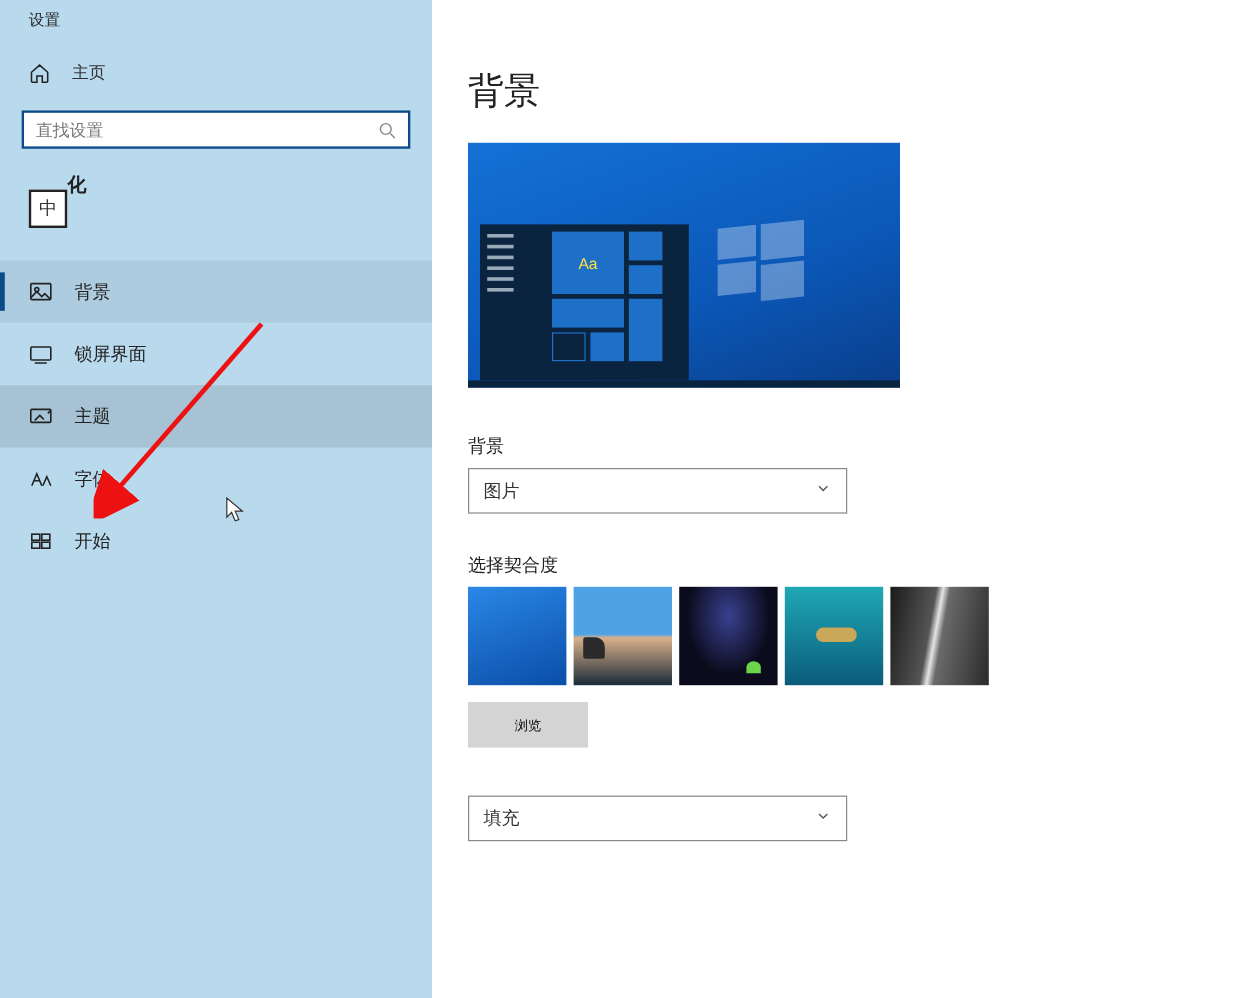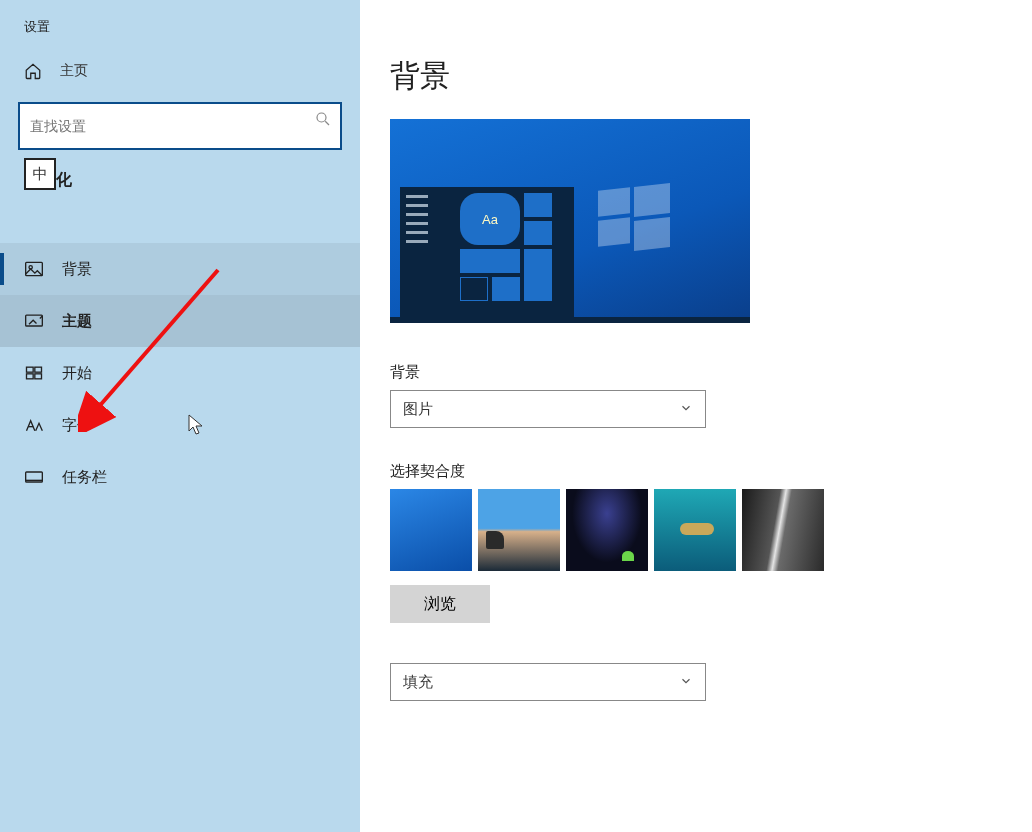--- a/index.html
+++ b/index.html
@@ -11,41 +11,41 @@
   display: flex;
   background: #fff;
   font-size: 14px;
   color: #333;
 }
 .sidebar {
   width: 360px;
   height: 100%;
   background: #b9d9ed;
   position: relative;
-  padding-top: 14px;
+  padding-top: 4px;
 }
 .app-title {
   font-size: 13px;
   color: #222;
   padding: 4px 0 18px 24px;
 }
 .home-row {
   display: flex;
   align-items: flex-start;
   padding: 8px 0 8px 24px;
   cursor: pointer;
 }
 .home-row .ic { width: 18px; margin-right: 18px; color: #222; }
 .search-wrap {
   margin: 14px 18px 8px 18px;
   position: relative;
 }
 .search-input {
   width: 100%;
-  height: 48px;
+  height: 32px;
   border: 2px solid #0a4c8a;
   background: #fff;
   padding: 0 34px 0 10px;
   font-size: 14px;
   color: #888;
   outline: none;
 }
 .search-icon {
   position: absolute;
   right: 10px;
@@ -86,21 +86,20 @@
 }
 .nav-item.selected::before {
   content: "";
   position: absolute;
   left: 0; top: 10px; bottom: 10px;
   width: 4px;
   background: #0a4c8a;
 }
 .nav-item.hover {
   background: rgba(0,0,0,0.10);
-  font-weight: bold;
 }
 .nav-item .ic { width: 20px; margin-right: 18px; color: #222; }
 .nav-item .lab { font-size: 15px; color: #222; }
 
 .content {
   flex: 1;
   padding: 56px 30px 0 30px;
   height: 100%;
   background: #fff;
 }
@@ -135,26 +134,25 @@
   left: 60px; top: 6px;
 }
 .preview .tile {
   background: #1e6fc8;
   position: absolute;
 }
 .preview .tile.big {
   width: 60px; height: 52px;
   left: 0; top: 0;
   background: #1e6fc8;
-  color: #fef9c3;
+  color: #fde047;
   font-size: 13px;
   display: flex;
   align-items: center;
   justify-content: center;
-  border-radius: 18px;
 }
 .preview .tile.s1 { width: 28px; height: 24px; left: 64px; top: 0; }
 .preview .tile.s2 { width: 28px; height: 24px; left: 64px; top: 28px; }
 .preview .tile.s3 { width: 60px; height: 24px; left: 0; top: 56px; }
 .preview .tile.s4 { width: 28px; height: 24px; left: 0; top: 84px; background:#0a2440; border:1px solid #1e6fc8;}
 .preview .tile.s5 { width: 28px; height: 24px; left: 32px; top: 84px; }
 .preview .tile.s6 { width: 28px; height: 52px; left: 64px; top: 56px; }
 .preview .win-logo {
   position: absolute;
   right: 80px; top: 70px;
@@ -209,21 +207,21 @@
 .thumb.t3::after{content:"";position:absolute;right:14px;bottom:10px;width:12px;height:10px;background:#6bd64a;border-radius:50% 50% 0 0;}
 .thumb.t4 { background: linear-gradient(to bottom,#1fa8b5,#0b5c7a); position:relative;}
 .thumb.t4::after{content:"";position:absolute;left:26px;top:34px;width:34px;height:12px;background:#c9a85a;border-radius:6px;}
 .thumb.t5 { background: linear-gradient(100deg,#1a1a1a 0%,#555 40%,#e4e4e4 46%,#6a6a6a 52%,#2a2a2a 100%); }
 
 .browse-btn {
   width: 100px;
   height: 38px;
   border: none;
   background: #d4d4d4;
-  font-size: 16px;
+  font-size: 11px;
   cursor: pointer;
   margin-bottom: 40px;
 }
 
 .annotation-arrow {
   position: absolute;
   left: 78px;
   top: 262px;
   pointer-events: none;
 }
@@ -273,64 +271,64 @@
         <svg width="20" height="18" viewBox="0 0 24 20" fill="none" stroke="currentColor" stroke-width="1.6">
             <rect x="2" y="2" width="20" height="16" rx="1"></rect>
             <circle cx="8" cy="8" r="2"></circle>
             <path d="M2 16l6-6 5 5 3-3 6 6"></path>
           </svg>
       </span>
       <span class="lab">背景</span>
     </div>
 
 
+    <div class="nav-item">
+      <span class="ic">
+        <svg width="20" height="18" viewBox="0 0 24 20" fill="none" stroke="currentColor" stroke-width="1.6">
+            <rect x="2" y="3" width="20" height="13" rx="1"></rect>
+            <line x1="6" y1="19" x2="18" y2="19"></line>
+          </svg>
+      </span>
+      <span class="lab">锁屏界面</span>
+    </div>
 
     <div class="nav-item hover">
       <span class="ic">
         <svg width="20" height="18" viewBox="0 0 24 20" fill="none" stroke="currentColor" stroke-width="1.6">
             <rect x="2" y="3" width="20" height="13" rx="1"></rect>
             <path d="M6 14l5-5 4 4"></path>
             <path d="M19 7l3-3"></path>
           </svg>
       </span>
       <span class="lab">主题</span>
+    </div>
+
+    <div class="nav-item">
+      <span class="ic">
+        <svg width="20" height="18" viewBox="0 0 24 20" fill="none" stroke="currentColor" stroke-width="1.6">
+            <path d="M3 17l5-12 5 12"></path>
+            <line x1="5" y1="12" x2="11" y2="12"></line>
+            <path d="M14 17l4-9 4 9"></path>
+          </svg>
+      </span>
+      <span class="lab">字体</span>
     </div>
 
     <div class="nav-item">
       <span class="ic">
         <svg width="20" height="18" viewBox="0 0 24 20" fill="none" stroke="currentColor" stroke-width="1.6">
             <rect x="3" y="3" width="8" height="6"></rect>
             <rect x="13" y="3" width="8" height="6"></rect>
             <rect x="3" y="11" width="8" height="6"></rect>
             <rect x="13" y="11" width="8" height="6"></rect>
           </svg>
       </span>
       <span class="lab">开始</span>
     </div>
 
-    <div class="nav-item">
-      <span class="ic">
-        <svg width="20" height="18" viewBox="0 0 24 20" fill="none" stroke="currentColor" stroke-width="1.6">
-            <path d="M3 17l5-12 5 12"></path>
-            <line x1="5" y1="12" x2="11" y2="12"></line>
-            <path d="M14 17l4-9 4 9"></path>
-          </svg>
-      </span>
-      <span class="lab">字体</span>
-    </div>
-
-    <div class="nav-item">
-      <span class="ic">
-        <svg width="20" height="18" viewBox="0 0 24 20" fill="none" stroke="currentColor" stroke-width="1.6">
-            <rect x="2" y="4" width="20" height="12" rx="1"></rect>
-            <line x1="2" y1="14" x2="22" y2="14"></line>
-          </svg>
-      </span>
-      <span class="lab">任务栏</span>
-    </div>
 
   </div>
 
   <svg class="annotation-arrow" width="160" height="170">
     <defs>
       <marker id="ah" markerWidth="12" markerHeight="12" refX="2" refY="5" orient="auto">
         <path d="M0 0 L12 5 L0 10 z" fill="#e11"></path>
       </marker>
     </defs>
     <line x1="140" y1="8" x2="18" y2="148" stroke="#e11" stroke-width="4" marker-end="url(#ah)"></line>

